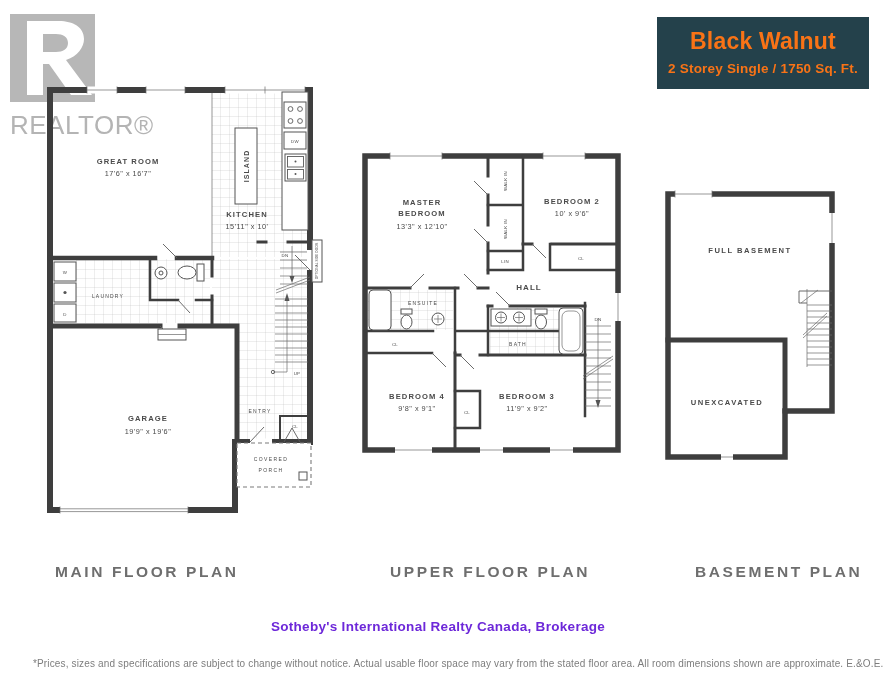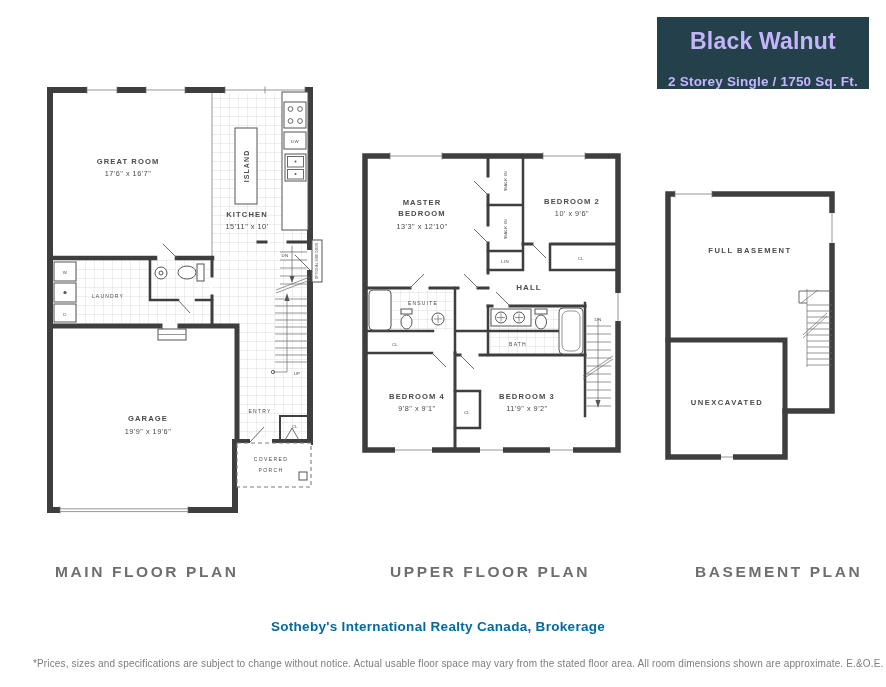--- a/index.html
+++ b/index.html
@@ -5,34 +5,34 @@
   *{margin:0;padding:0;box-sizing:border-box}
   html,body{background:#fff}
   body{font-family:"Liberation Sans",sans-serif}
   .canvas{position:relative;width:886px;height:687px;background:#fff;overflow:hidden}
 
   
   .realtor{position:absolute;left:10px;top:14px;z-index:0}
   .realtor-text{font-size:26px;color:#b4b4b4;letter-spacing:.5px;margin-top:2px;font-weight:normal}
 
   
-  .title-block{position:absolute;left:657px;top:17px;width:212px;height:72px;background:#24414b;color:#c4b5fd;text-align:center;z-index:2}
+  .title-block{position:absolute;left:657px;top:17px;width:212px;height:72px;background:#24414b;color:#f97316;text-align:center;z-index:2}
   .title-block .t1{font-size:23px;font-weight:bold;margin-top:11px;letter-spacing:.2px}
-  .title-block .t2{font-size:13.5px;font-weight:bold;margin-top:19px;letter-spacing:.2px}
+  .title-block .t2{font-size:13.5px;font-weight:bold;margin-top:6px;letter-spacing:.2px}
 
   svg.plan{position:absolute;z-index:1;overflow:visible}
 
   
   .caption{position:absolute;top:563px;font-size:15.5px;font-weight:bold;letter-spacing:2.6px;color:#6e6e6e;white-space:nowrap}
   .caption.main{left:55px;width:205px}
   .caption.upper{left:390px;width:206px}
   .caption.basement{left:695px;width:146px}
 
   
-  .watermark{position:absolute;top:619px;left:173px;width:530px;text-align:center;font-size:13.5px;font-weight:bold;color:#0369a1;letter-spacing:.3px;z-index:0}
+  .watermark{position:absolute;top:619px;left:173px;width:530px;text-align:center;font-size:13.5px;font-weight:bold;color:#6d28d9;letter-spacing:.3px;z-index:0}
   .disclaimer{position:absolute;left:33px;top:658px;font-size:10px;color:#7d7d7d;letter-spacing:.15px;white-space:nowrap}
   .lc-logo{position:absolute;left:703px;top:600px}
 
   
   svg text{fill:#4a4a4a;font-family:"Liberation Sans",sans-serif}
   .room{font-size:7.6px;font-weight:bold;letter-spacing:1.1px;text-anchor:middle}
   .dims{font-size:7.3px;letter-spacing:.5px;text-anchor:middle}
   .tiny{font-size:5px;letter-spacing:.4px;text-anchor:middle}
   .xtiny{font-size:4.4px;letter-spacing:.3px;text-anchor:middle}
   .micro{font-size:3.2px;letter-spacing:.1px;text-anchor:middle}
@@ -40,20 +40,28 @@
   .thin{stroke:#5a5a5a;stroke-width:.9;fill:none}
   .hair{stroke:#6a6a6a;stroke-width:.7;fill:none}
   .fix{stroke:#555;stroke-width:1;fill:#fff}
   .white{fill:#fff;stroke:none}
 </style>
 </head>
 <body>
 
 <div class="canvas">
 
+  <div class="realtor">
+    <svg width="86" height="90" viewBox="0 0 86 90">
+      <rect x="0" y="0" width="85" height="88" fill="#b7b7b7"></rect>
+      <path fill="#fff" fill-rule="evenodd" d="M17,7 V81 H33 V50 H39 L61,81 H82 L56,46 C68,42 74,33 74,25 C74,13 63,7 49,7 Z
+           M33,20 H46 C53,20 58,23 58,29 C58,35 53,38 46,38 H33 Z"></path>
+    </svg>
+    <div class="realtor-text">REALTOR®</div>
+  </div>
 
   <div class="title-block">
     <div class="t1">Black Walnut</div>
     <div class="t2">2 Storey Single / 1750 Sq. Ft.</div>
   </div>
 
   <svg class="plan" style="left:40px;top:80px" width="290" height="440" viewBox="0 0 290 440">
     <defs>
       <pattern id="tileA" width="9" height="9" patternUnits="userSpaceOnUse">
         <path d="M9,0 H0 V9" fill="none" stroke="#b3b3b3" stroke-width="0.45"></path>

